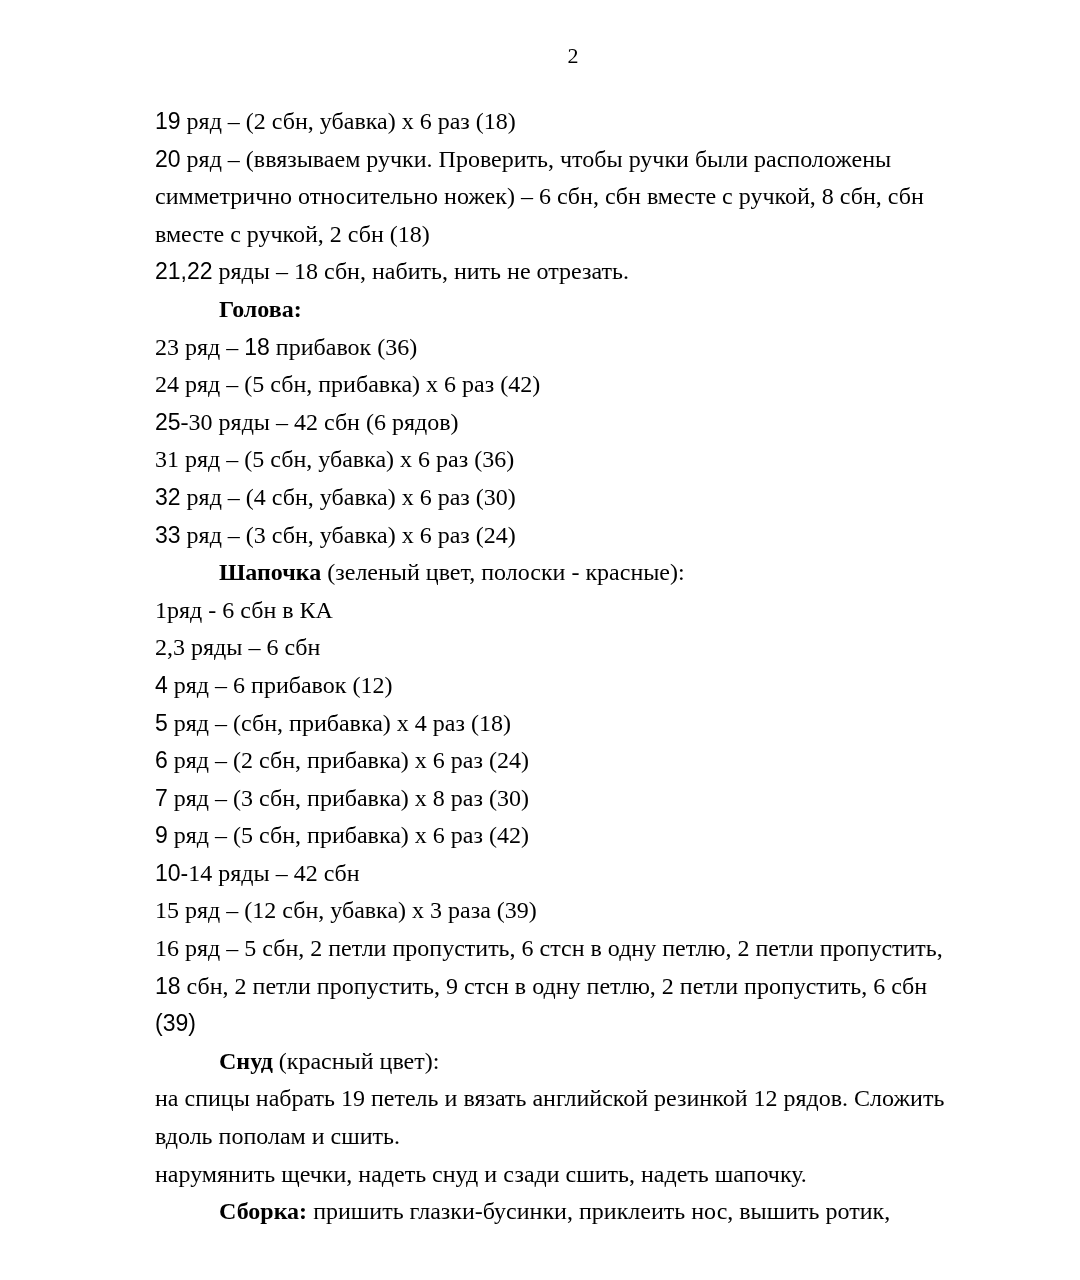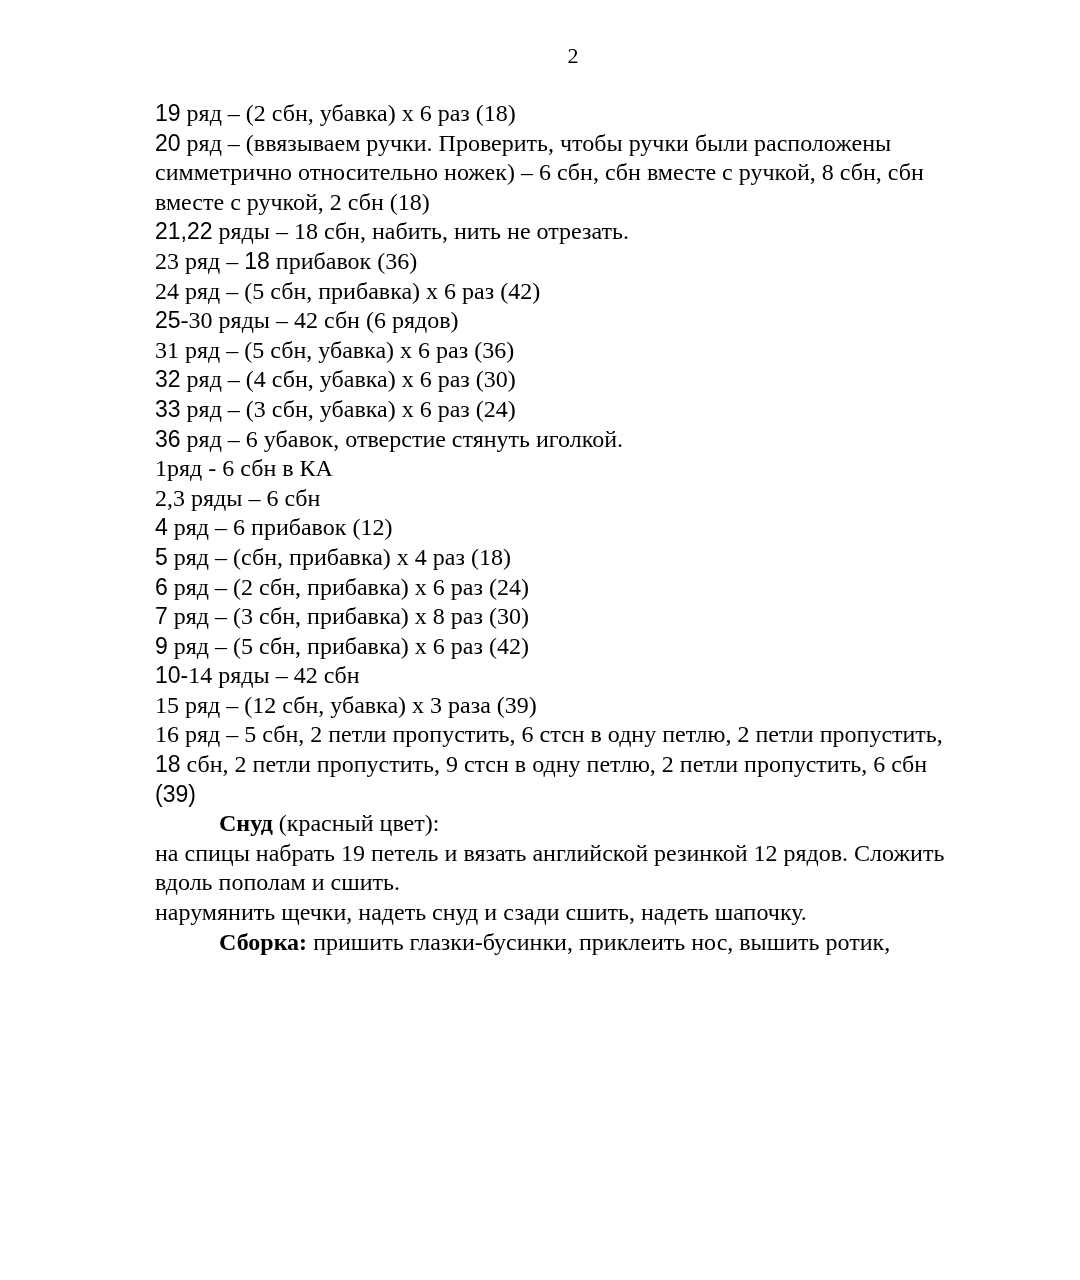--- a/index.html
+++ b/index.html
@@ -27,20 +27,21 @@
   .content {
     position: absolute;
     top: 99px;
     left: 155px;
     width: 880px;
   }
   .line {
     font-size: 24px;
     line-height: 29.6px;
     white-space: pre;
+    margin-top: 8px;
   }
   .line.indent {
     padding-left: 64px;
   }
   .seg-bold {
     font-weight: bold;
   }
   .seg-sans {
     font-family: "Liberation Sans", sans-serif;
     font-size: 23px;
@@ -50,27 +51,28 @@
 <body style="background: rgb(255, 255, 255); color: rgb(0, 0, 0);">
 
 <div class="page-number">2</div>
 
 <div class="content">
     <div class="line"><span class="seg-sans">19</span><span> ряд – (2 сбн, убавка) х 6 раз (18)</span></div>
     <div class="line"><span class="seg-sans">20</span><span> ряд – (ввязываем ручки. Проверить, чтобы ручки были расположены</span></div>
     <div class="line"><span>симметрично относительно ножек) – 6 сбн, сбн вместе с ручкой, 8 сбн, сбн</span></div>
     <div class="line"><span>вместе с ручкой, 2 сбн (18)</span></div>
     <div class="line"><span class="seg-sans">21,22</span><span> ряды – 18 сбн, набить, нить не отрезать.</span></div>
+    <div class="line indent"><span class="seg-bold">Голова:</span></div>
     <div class="line"><span>23 ряд – </span><span class="seg-sans">18</span><span> прибавок (36)</span></div>
     <div class="line"><span>24 ряд – (5 сбн, прибавка) х 6 раз (42)</span></div>
     <div class="line"><span class="seg-sans">25</span><span>-30 ряды – 42 сбн (6 рядов)</span></div>
     <div class="line"><span>31 ряд – (5 сбн, убавка) х 6 раз (36)</span></div>
     <div class="line"><span class="seg-sans">32</span><span> ряд – (4 сбн, убавка) х 6 раз (30)</span></div>
     <div class="line"><span class="seg-sans">33</span><span> ряд – (3 сбн, убавка) х 6 раз (24)</span></div>
-    <div class="line"><span class="seg-sans">36</span><span> ряд – 6 убавок, отверстие стянуть иголкой.</span></div>
+    <div class="line indent"><span class="seg-bold">Шапочка</span><span> (зеленый цвет, полоски - красные):</span></div>
     <div class="line"><span>1ряд - 6 сбн в КА</span></div>
     <div class="line"><span>2,3 ряды – 6 сбн</span></div>
     <div class="line"><span class="seg-sans">4</span><span> ряд – 6 прибавок (12)</span></div>
     <div class="line"><span class="seg-sans">5</span><span> ряд – (сбн, прибавка) х 4 раз (18)</span></div>
     <div class="line"><span class="seg-sans">6</span><span> ряд – (2 сбн, прибавка) х 6 раз (24)</span></div>
     <div class="line"><span class="seg-sans">7</span><span> ряд – (3 сбн, прибавка) х 8 раз (30)</span></div>
     <div class="line"><span class="seg-sans">9</span><span> ряд – (5 сбн, прибавка) х 6 раз (42)</span></div>
     <div class="line"><span class="seg-sans">10-</span><span>14 ряды – 42 сбн</span></div>
     <div class="line"><span>15 ряд – (12 сбн, убавка) х 3 раза (39)</span></div>
     <div class="line"><span>16 ряд – 5 сбн, 2 петли пропустить, 6 стсн в одну петлю, 2 петли пропустить,</span></div>

